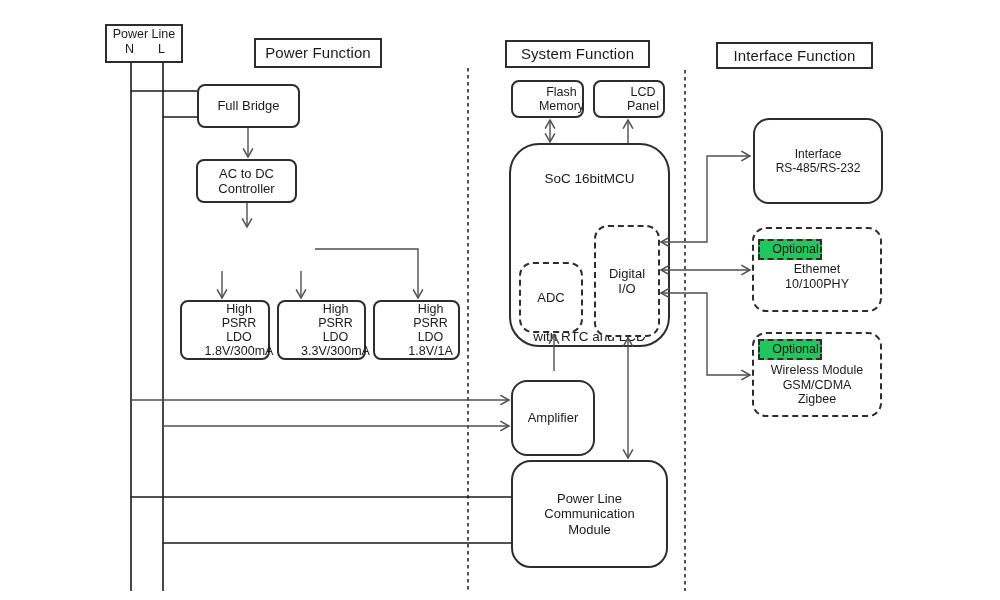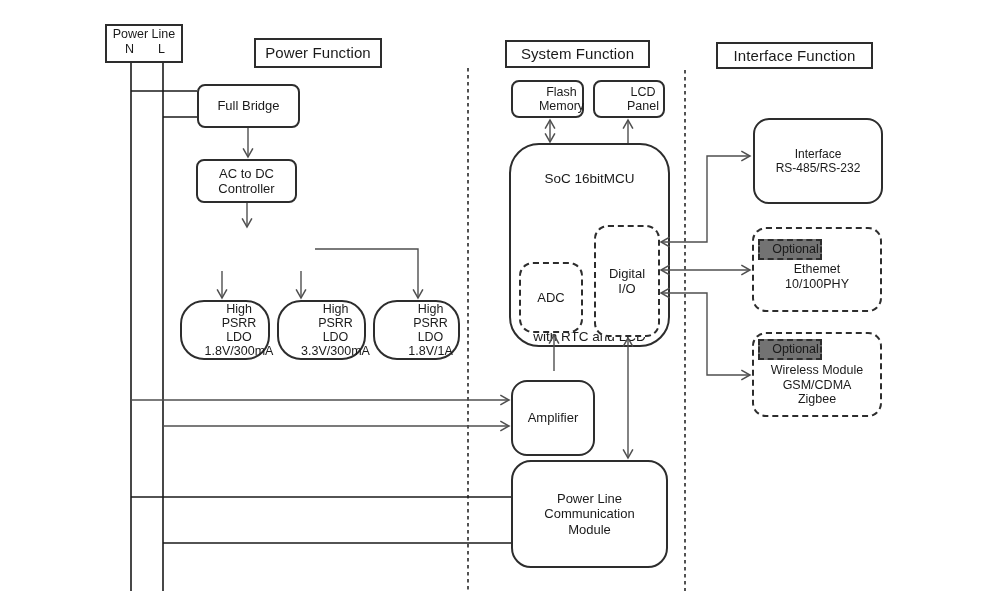--- a/index.html
+++ b/index.html
@@ -6,30 +6,30 @@
   #canvas{
     position:relative;width:1000px;height:600px;background:#ffffff;
     font-family:"Liberation Sans",sans-serif;color:#1a1a1a;overflow:hidden;
   }
   .box{
     position:absolute;box-sizing:border-box;background:#ffffff;
     border:2px solid #2d2d2d;display:flex;flex-direction:column;
     align-items:center;justify-content:center;text-align:center;
     font-size:13px;line-height:1.18;z-index:2;
   }
-  .r8{border-radius:8px}.r12{border-radius:24px}.r14{border-radius:14px}
+  .r8{border-radius:8px}.r12{border-radius:8px}.r14{border-radius:14px}
   .r16{border-radius:16px}.r20{border-radius:20px}.r30{border-radius:30px}
   .dashed{border-style:dashed;}
   .label-box{font-size:15px;letter-spacing:.1px;}
   .small{font-size:12.5px;line-height:1.14;padding-left:28px;}
   .soc-box{justify-content:space-between;padding-top:26px;font-size:13.5px;}
   .chip{
     position:absolute;box-sizing:border-box;border:2px dashed #2d2d2d;
     display:flex;align-items:center;justify-content:center;
-    font-size:12.5px;background:#737373;padding-left:11px;
+    font-size:12.5px;background:#22c55e;padding-left:11px;
   }
   .opt-lines{position:absolute;left:0;right:0;text-align:center;font-size:12.5px;line-height:1.22;}
   .pl-head{font-size:12.5px;line-height:1.1;margin-top:2px;}
   .pl-terms{display:flex;justify-content:space-between;width:100%;
     box-sizing:border-box;padding:0 16px 0 18px;font-size:12.5px;line-height:1.2;}
   #wires{position:absolute;left:0;top:0;z-index:5;pointer-events:none;}
 </style>
 </head>
 <body>
 

